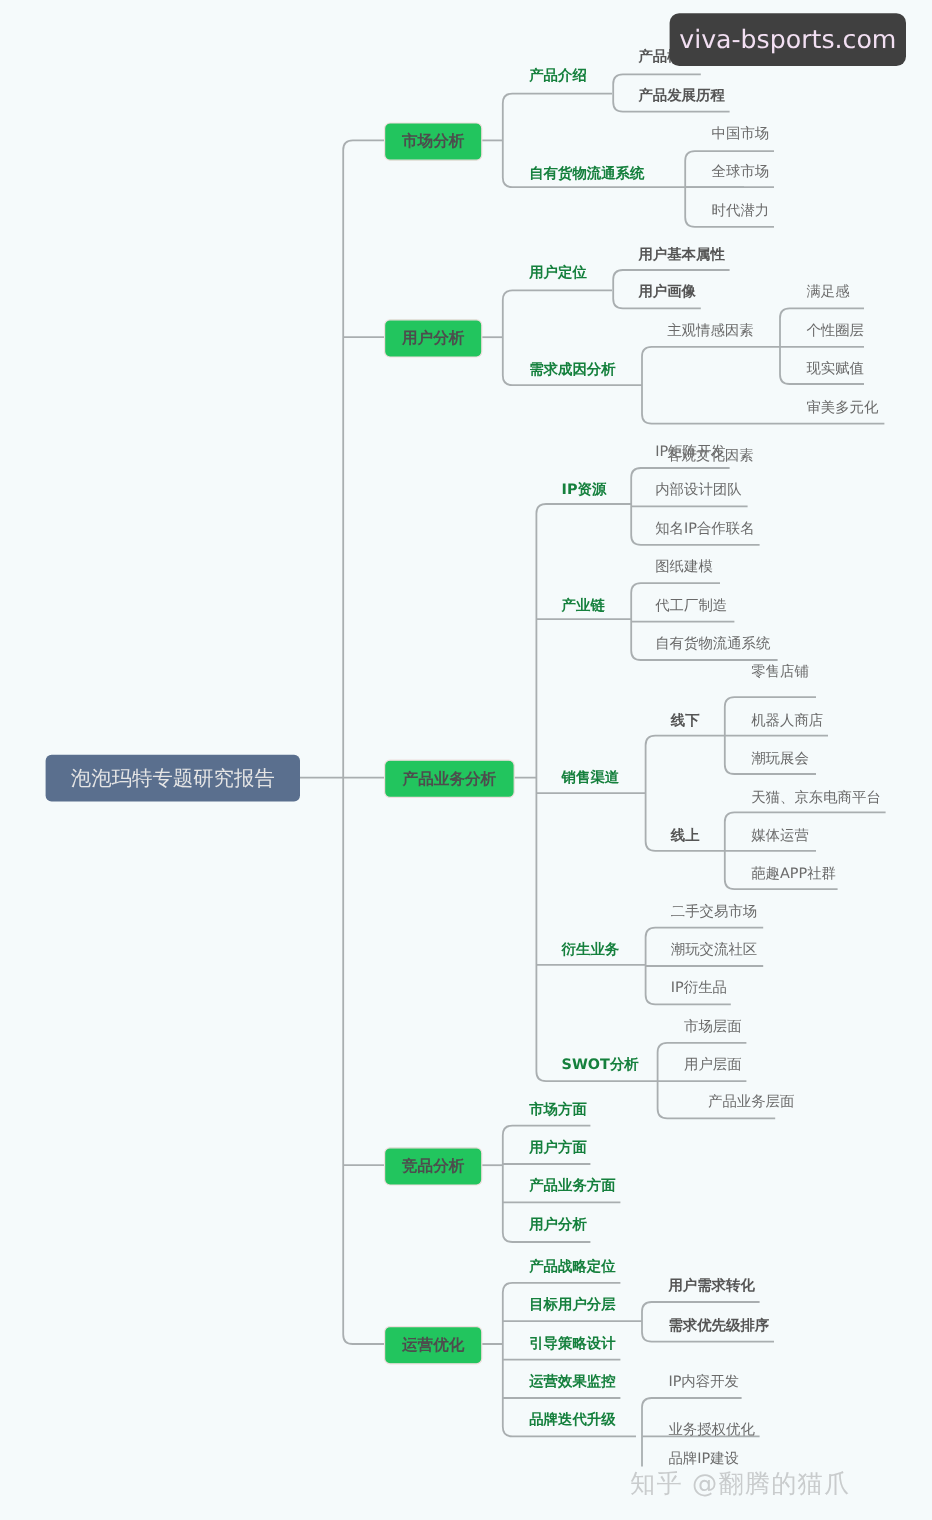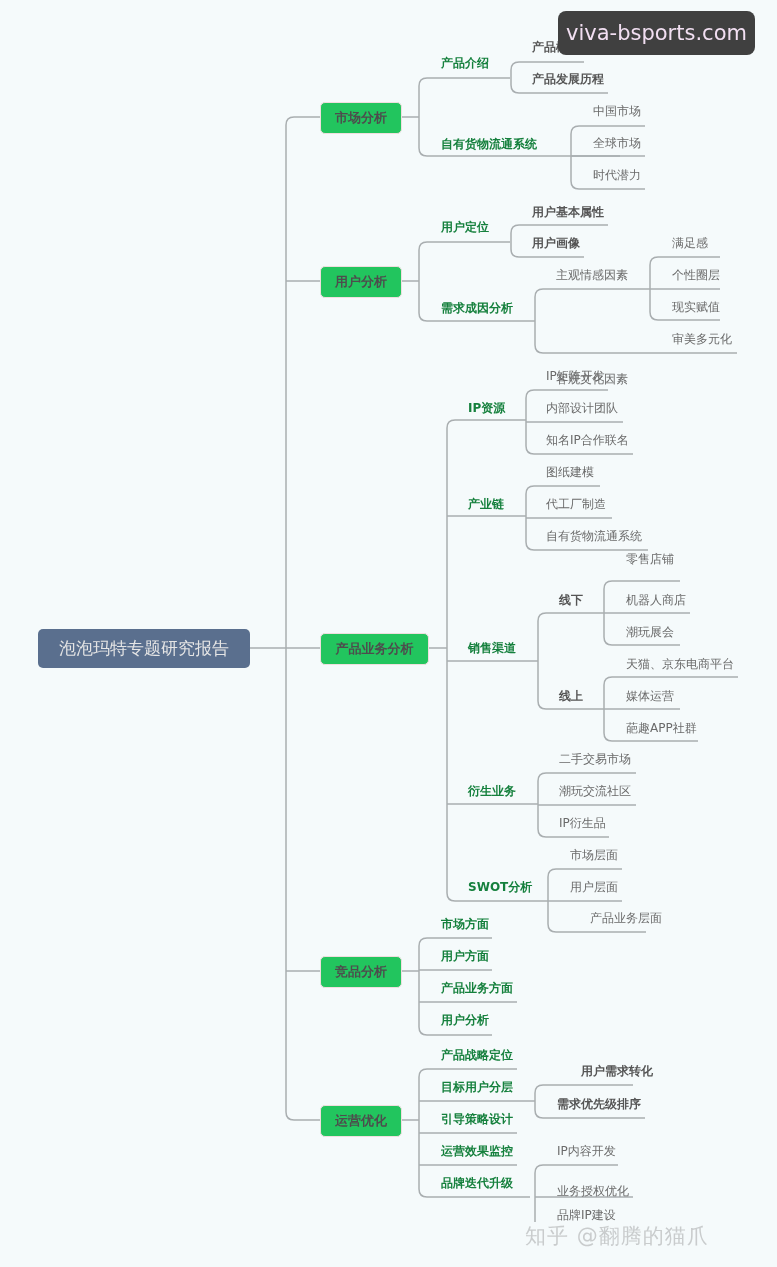--- a/index.html
+++ b/index.html
@@ -178,21 +178,21 @@
 <div class="node l3" style="left:570px;top:912px;margin-left:20px;">产品业务层面</div>
 
 <div class="node l2" style="left:441px;top:918px;">市场方面</div>
 <div class="node l2" style="left:441px;top:950px;">用户方面</div>
 <div class="node l2" style="left:441px;top:982px;">产品业务方面</div>
 <div class="node l2" style="left:441px;top:1014px;">用户分析</div>
 
 <div class="node l2" style="left:441px;top:1049px;">产品战略定位</div>
 <div class="node l2" style="left:441px;top:1081px;">目标用户分层</div>
 <div class="node l2" style="left:441px;top:1113px;">引导策略设计</div>
-<div class="node l3b" style="left:557px;top:1065px;margin-left:24px;">用户需求转化</div>
+<div class="node l3b" style="left:557px;top:1065px;">用户需求转化</div>
 <div class="node l3b" style="left:557px;top:1098px;">需求优先级排序</div>
 <div class="node l2" style="left:441px;top:1145px;">运营效果监控</div>
 <div class="node l2" style="left:441px;top:1177px;">品牌迭代升级</div>
 <div class="node l3" style="left:557px;top:1145px;">IP内容开发</div>
 <div class="node l3" style="left:557px;top:1185px;">业务授权优化</div>
 <div class="node l3" style="left:557px;top:1209px;">品牌IP建设</div>
 
 <div class="watermark">
     <span>viva-bsports.com</span>
   </div>

